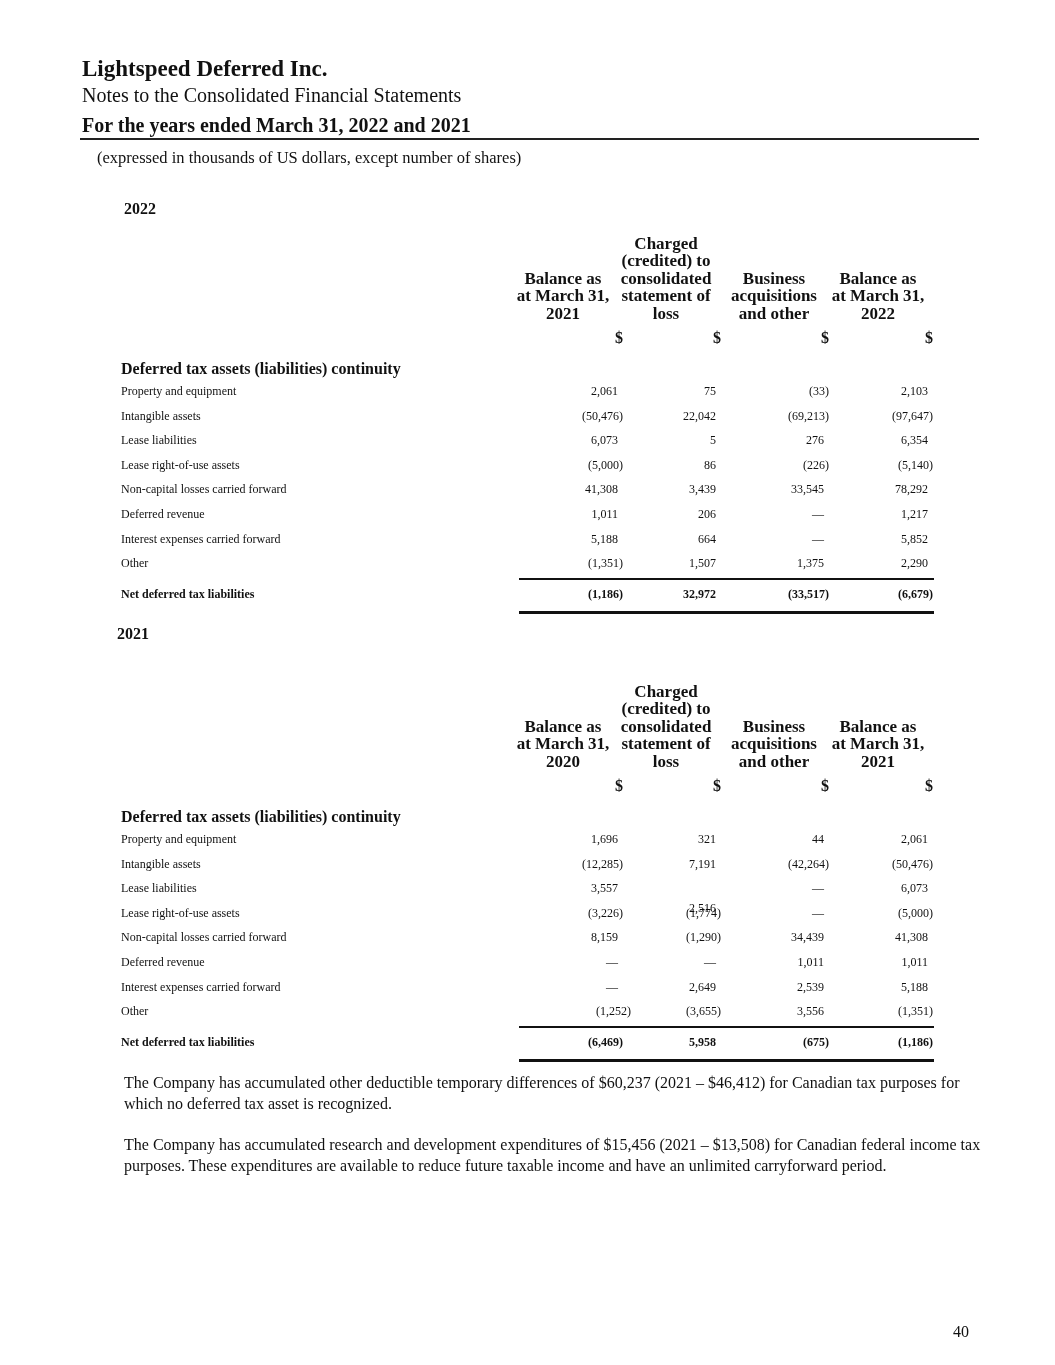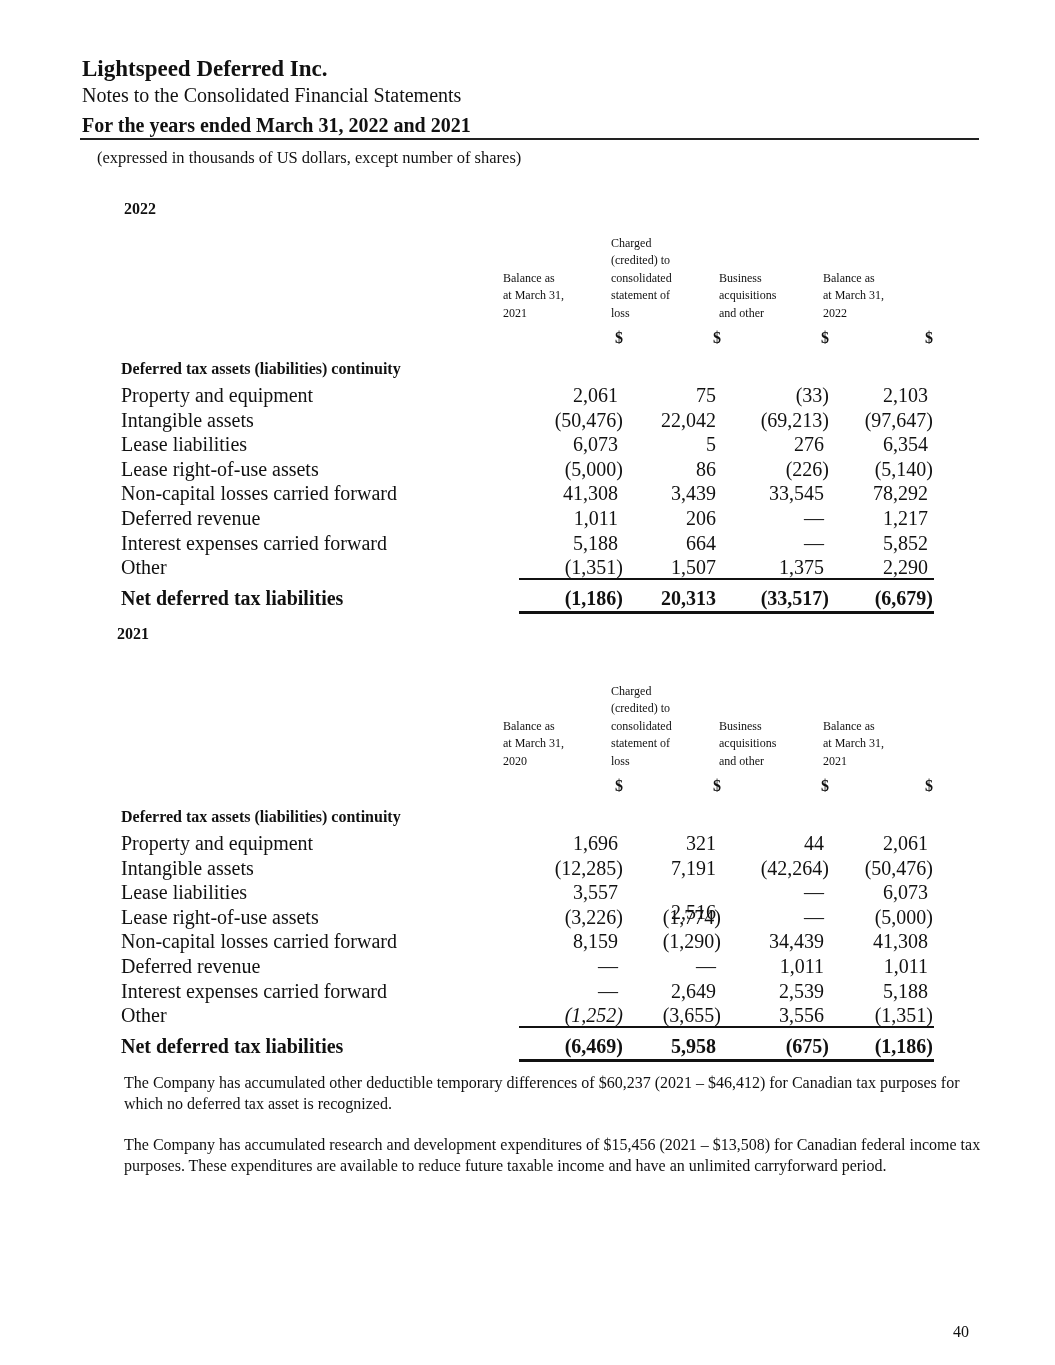--- a/index.html
+++ b/index.html
@@ -5,23 +5,23 @@
   html, body { margin: 0; padding: 0; background: #ffffff; }
   body { width: 1055px; height: 1365px; position: relative; overflow: hidden;
          font-family: "Liberation Serif", serif; color: #111; }
   .hdr { position: absolute; left: 82px; }
   .company { top: 56px; font-size: 23px; font-weight: bold; }
   .subtitle { top: 84px; font-size: 20px; }
   .period { top: 114px; font-size: 20px; font-weight: bold; }
   .hrule { position: absolute; left: 80px; top: 138px; width: 899px; height: 2px; background: #222; }
   .expressed { position: absolute; left: 81px; top: 148px; font-size: 16.5px; margin-left: 16px; }
   .year-label { position: absolute; font-size: 16px; font-weight: bold; }
-  .colhead { position: absolute; text-align: left; font-weight: normal; font-size: 12px; line-height: 17.5px; }
+  .colhead { position: absolute; text-align: center; font-weight: bold; font-size: 17px; line-height: 17.5px; }
   .dollar { position: absolute; font-weight: bold; font-size: 16px; text-align: right; }
-  .row { position: absolute; left: 0; width: 820px; height: 24px; font-size: 20px; }
+  .row { position: absolute; left: 0; width: 820px; height: 24px; font-size: 12px; }
   .row .lbl { position: absolute; left: 0; top: 0; white-space: nowrap; }
   .row .v { position: absolute; top: 0; text-align: right; white-space: nowrap; }
   .sec-title { position: absolute; left: 0; font-weight: bold; font-size: 16px; }
   .total { font-weight: bold; }
   .rule-single { position: absolute; height: 1.5px; background: #111; }
   .rule-double { position: absolute; height: 3px; background: #111; }
   .para { position: absolute; left: 124px; width: 860px; font-size: 16px; line-height: 20.5px; }
   .pagenum { position: absolute; left: 953px; top: 1323px; font-size: 16px; }
 </style>
 </head>
@@ -115,21 +115,21 @@
       <span class="lbl">Other</span>
       <span class="v" style="right: 318px;">(1,351)</span>
       <span class="v" style="right: 225px;">1,507</span>
       <span class="v" style="right: 117px;">1,375</span>
       <span class="v" style="right: 13px;">2,290</span>
     </div>
     <div class="rule-single" style="left: 519px; width: 415px; top: 578.2px;"></div>
     <div class="row total" style="left: 121px; top: 587.2px;">
       <span class="lbl">Net deferred tax liabilities</span>
       <span class="v" style="right: 318px;">(1,186)</span>
-      <span class="v" style="right: 225px;">20,313</span>
+      <span class="v" style="right: 225px;">32,972</span>
       <span class="v" style="right: 112px;">(33,517)</span>
       <span class="v" style="right: 8px;">(6,679)</span>
     </div>
     <div class="rule-double" style="left: 519px; width: 415px; top: 611.2px;"></div>
     <div class="year-label" style="left: 117px; top: 625px;">2021</div>
     <div class="colhead" style="top: 717.5px; left: 503px; width: 120px;">
       <div>Balance as</div>
       <div>at March 31,</div>
       <div>2020</div>
     </div>
@@ -199,21 +199,21 @@
     </div>
     <div class="row" style="left: 121px; top: 979.6px;">
       <span class="lbl">Interest expenses carried forward</span>
       <span class="v" style="right: 323px;">—</span>
       <span class="v" style="right: 225px;">2,649</span>
       <span class="v" style="right: 117px;">2,539</span>
       <span class="v" style="right: 13px;">5,188</span>
     </div>
     <div class="row" style="left: 121px; top: 1004.2px;">
       <span class="lbl">Other</span>
-      <span class="v" style="right: 318px; font-style: italic;">(1,252)</span>
+      <span class="v" style="right: 310px;">(1,252)</span>
       <span class="v" style="right: 220px;">(3,655)</span>
       <span class="v" style="right: 117px;">3,556</span>
       <span class="v" style="right: 8px;">(1,351)</span>
     </div>
     <div class="rule-single" style="left: 519px; width: 415px; top: 1026.2px;"></div>
     <div class="row total" style="left: 121px; top: 1035.2px;">
       <span class="lbl">Net deferred tax liabilities</span>
       <span class="v" style="right: 318px;">(6,469)</span>
       <span class="v" style="right: 225px;">5,958</span>
       <span class="v" style="right: 112px;">(675)</span>

